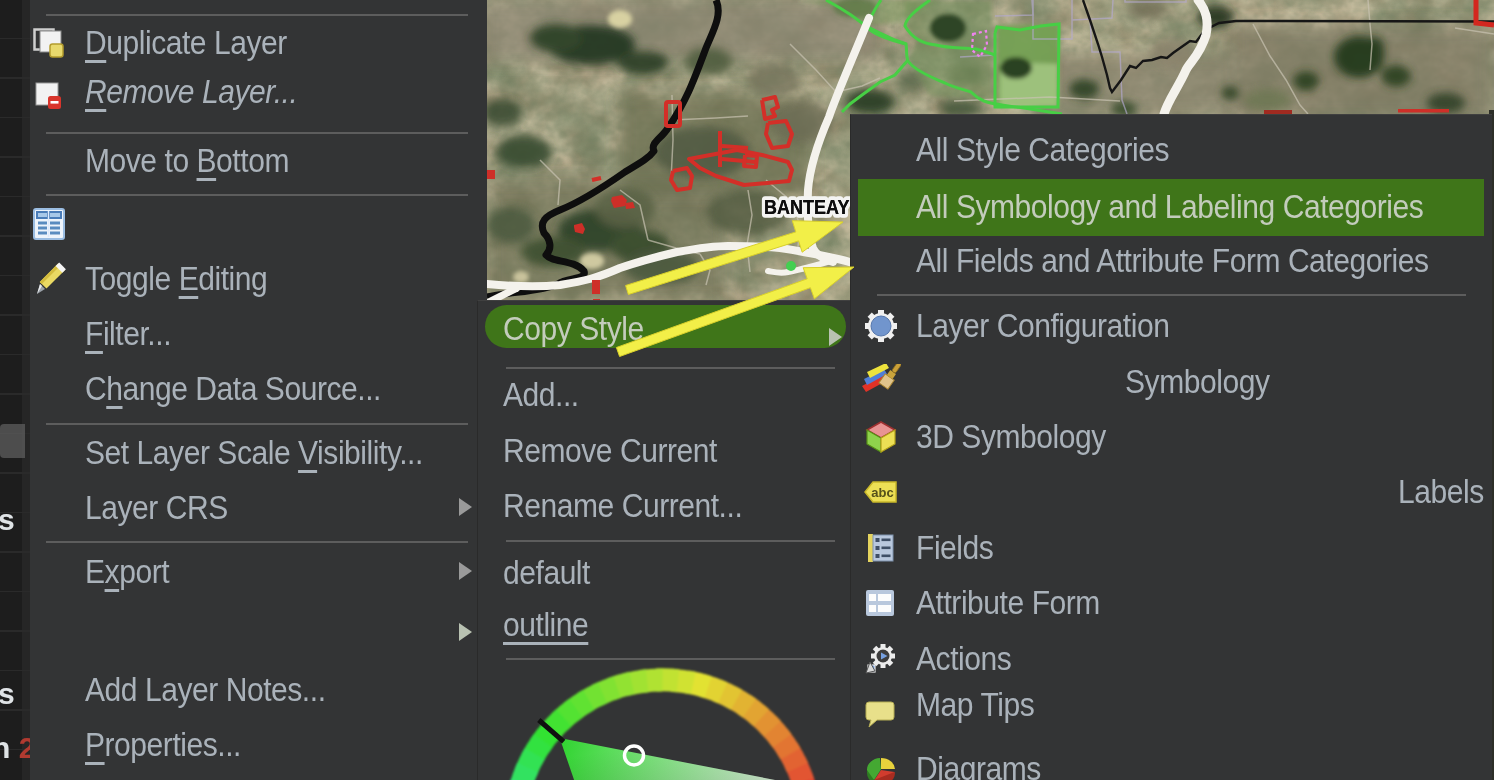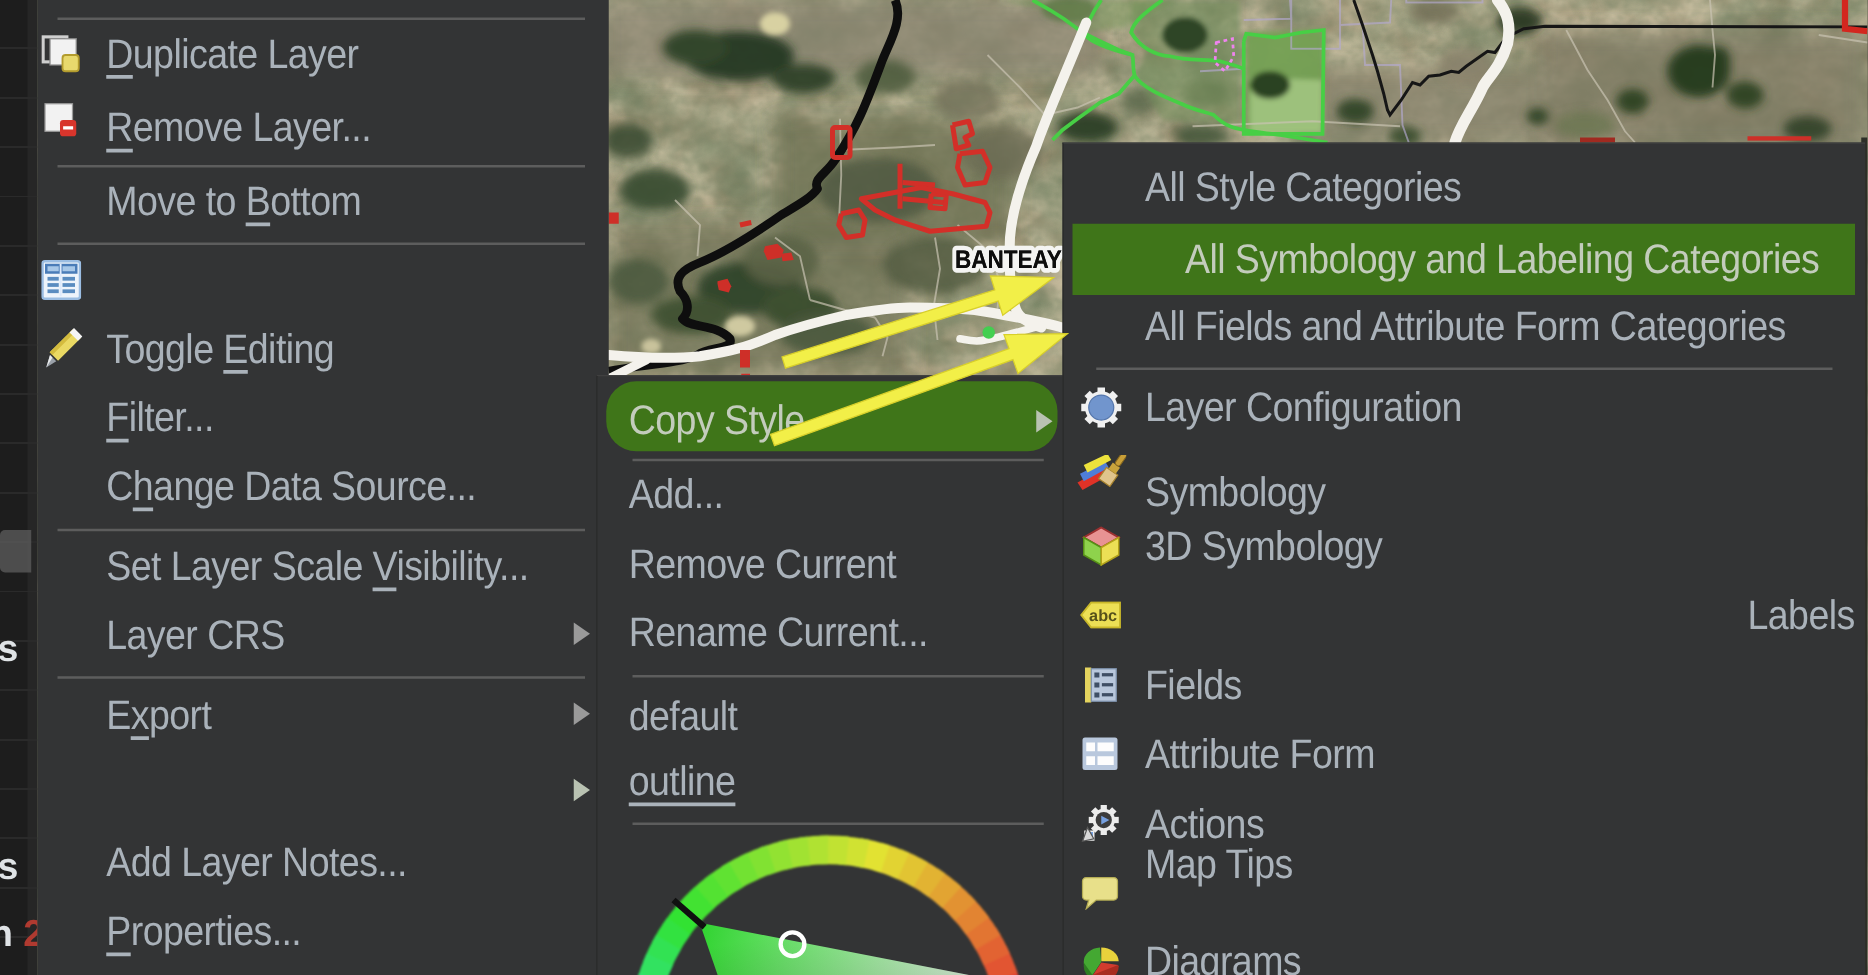--- a/index.html
+++ b/index.html
@@ -176,21 +176,21 @@
   <div style="position:absolute;left:-2px;top:503px;color:#dfe3e6;font-size:30px;font-weight:bold;">s</div>
   <div style="position:absolute;left:-2px;top:677px;color:#dfe3e6;font-size:30px;font-weight:bold;">s</div>
   <div style="position:absolute;left:-8px;top:731px;color:#dfe3e6;font-size:30px;font-weight:bold;">n&nbsp;<span style="color:#b03a30">2</span></div>
 </div>
 
 <div id="m1" class="menu" style="left:30px;top:0;width:457px;height:780px;text-align:center;">
   <div class="sep" style="left:16px;right:19px;top:13.7px;"></div>
   <div class="row" style="top:15px;height:55px;">
         <span class="t" style="margin-left:55px;"><span class="mn">D</span>uplicate Layer</span>
       </div>
-  <div class="row" style="top:74px;height:55px;">
+  <div class="row" style="top:64px;height:55px;font-style:italic;">
         <span class="t" style="margin-left:55px;"><span class="mn">R</span>emove Layer...</span>
       </div>
   <div class="sep" style="left:16px;right:19px;top:131.8px;"></div>
   <div class="row" style="top:133px;height:55px;">
         <span class="t" style="margin-left:55px;">Move to <span class="mn">B</span>ottom</span>
       </div>
   <div class="sep" style="left:16px;right:19px;top:194px;"></div>
   <div class="row" style="top:251px;height:55px;">
         <span class="t" style="margin-left:55px;">Toggle <span class="mn">E</span>diting</span>
       </div>
@@ -250,21 +250,21 @@
  <polygon points="3,34 6,24 8,26" fill="#e8eaec"></polygon>
  <g transform="rotate(45 16 18)">
   <rect x="11.5" y="2" width="9.5" height="26" fill="#ead963"></rect>
   <rect x="11.5" y="2" width="3" height="26" fill="#d4bc3e"></rect>
   <rect x="11.5" y="0.5" width="9.5" height="5" fill="#f5f5f5"></rect>
  </g>
 </svg>
 </div>
 
 <div id="m2" class="menu" style="left:477px;top:300px;width:374px;height:480px;border-top:1px solid #404040;border-left:1px solid #2a2a2a;">
-  <div class="row hl" style="top:4px;left:7px;right:6px;height:56px;border-radius:24px;">
+  <div class="row hl" style="top:4px;left:7px;right:6px;height:43px;border-radius:24px;">
         <span class="t" style="margin-left:18px;position:relative;top:2.5px;">Copy Style</span>
       </div>
   <div class="sep" style="left:28px;right:17px;top:65.5px;"></div>
   <div class="row" style="top:66.5px;height:55px;">
         <span class="t" style="margin-left:25px;">Add...</span>
       </div>
   <div class="row" style="top:122px;height:55px;">
         <span class="t" style="margin-left:25px;">Remove Current</span>
       </div>
   <div class="row" style="top:177px;height:55px;">
@@ -327,49 +327,49 @@
 <polygon points="558.7,737.1 635.6,960.5 790.6,782.2" fill="url(#tgd)" opacity=".55"></polygon>
 <line x1="537.8" y1="719.0" x2="562.7" y2="740.7" stroke="#101010" stroke-width="5"></line>
 <circle cx="633" cy="754.4" r="9.5" fill="none" stroke="#fff" stroke-width="3.5"></circle>
 </svg>
 </div>
 
 <div id="m3" class="menu" style="left:850px;top:114px;width:641px;height:666px;border-top:1px solid #404040;border-left:1px solid #2a2a2a;">
   <div class="row" style="top:7.8px;height:55px;">
         <span class="t" style="margin-left:65px;">All Style Categories</span>
       </div>
-  <div class="row hl" style="top:63.5px;height:57px;left:7px;right:8px;padding-left:32px;">
+  <div class="row hl" style="top:63.5px;height:57px;left:7px;right:8px;">
         <span class="t" style="margin-left:58px;">All Symbology and Labeling Categories</span>
       </div>
   <div class="row" style="top:118.8px;height:55px;">
         <span class="t" style="margin-left:65px;">All Fields and Attribute Form Categories</span>
       </div>
   <div class="sep" style="left:26px;right:26px;top:178.5px;"></div>
   <div class="row" style="top:183.6px;height:55px;">
         <span class="t" style="margin-left:65px;">Layer Configuration</span>
       </div>
-  <div class="row" style="top:251px;height:55px;">
+  <div class="row" style="top:239.0px;height:55px;justify-content:center;">
         <span class="t" style="margin-left:65px;">Symbology</span>
       </div>
   <div class="row" style="top:294.4px;height:55px;">
         <span class="t" style="margin-left:65px;">3D Symbology</span>
       </div>
   <div class="row" style="top:349.8px;height:55px;justify-content:flex-end;">
         <span class="t" style="margin-left:65px;">Labels</span>
       </div>
   <div class="row" style="top:405.2px;height:55px;">
         <span class="t" style="margin-left:65px;">Fields</span>
       </div>
   <div class="row" style="top:460.6px;height:55px;">
         <span class="t" style="margin-left:65px;">Attribute Form</span>
       </div>
   <div class="row" style="top:516.0px;height:55px;">
         <span class="t" style="margin-left:65px;">Actions</span>
       </div>
-  <div class="row" style="top:548px;height:55px;">
+  <div class="row" style="top:562px;height:55px;">
         <span class="t" style="margin-left:65px;">Map Tips</span>
       </div>
   <div class="row" style="top:626.8px;height:55px;">
         <span class="t" style="margin-left:65px;">Diagrams</span>
       </div>
   <svg class="ic" style="left:13px;top:194px" width="34" height="34" viewBox="0 0 34 34">
  <g fill="#f0f0f0">
           <circle cx="17" cy="17" r="13"></circle>
  <rect x="14" y="1" width="6" height="32"></rect>
           <rect x="1" y="14" width="32" height="6"></rect>

